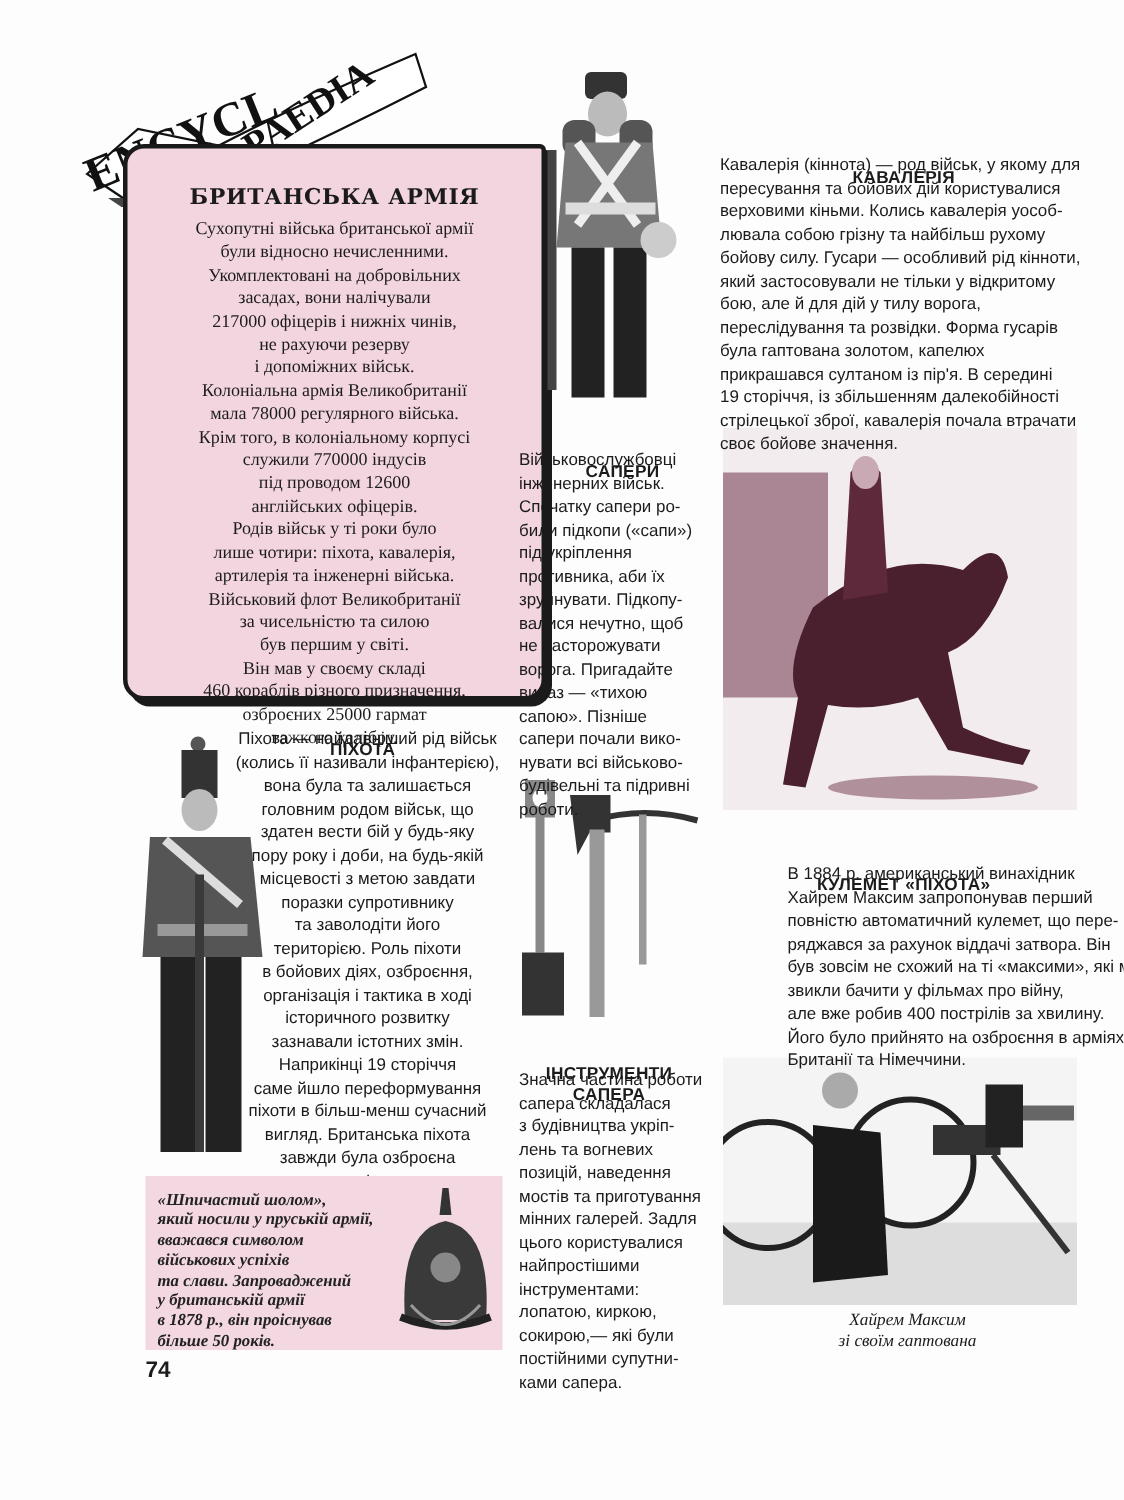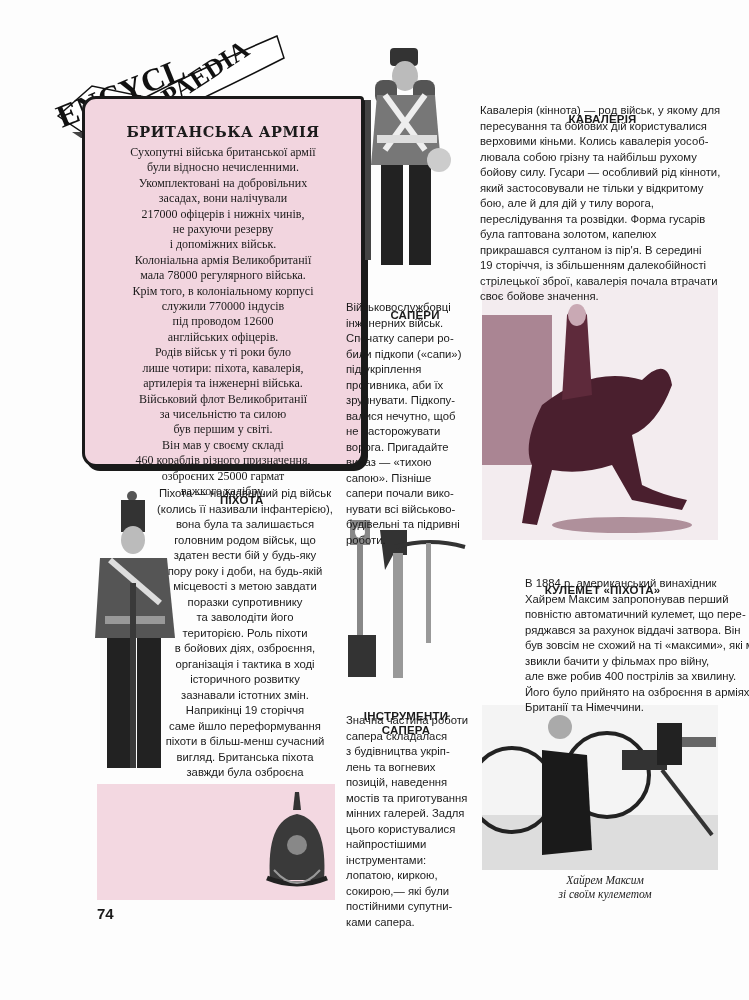--- a/index.html
+++ b/index.html
@@ -235,23 +235,31 @@
 <div class="abs para kul-text">В 1884 р. американський винахідник
 Хайрем Максим запропонував перший
 повністю автоматичний кулемет, що пере-
 ряджався за рахунок віддачі затвора. Він
 був зовсім не схожий на ті «максими», які ми
 звикли бачити у фільмах про війну,
 але вже робив 400 пострілів за хвилину.
 Його було прийнято на озброєння в арміях
 Британії та Німеччини.</div>
 <div class="abs caption">Хайрем Максим
-зі своїм кулеметом</div>
+зі своїм гаптована</div>
 
 <div class="abs helmet-box">
+  <div class="helmet-text">«Шпичастий шолом»,
+який носили у пруській армії,
+вважався символом
+військових успіхів
+та слави. Запроваджений
+у британській армії
+в 1878 р., він проіснував
+більше 50 років.</div>
   <div style="position:absolute;left:165px;top:6px;width:70px;height:106px;">
     <svg width="70" height="106" viewBox="0 0 70 106">
       <path d="M33 2 L37 2 L39 20 L31 20 Z" fill="#333"></path>
       <path d="M8 90 Q4 30 35 24 Q66 30 62 90 Z" fill="#3a3a3a"></path>
       <circle cx="35" cy="55" r="10" fill="#888"></circle>
       <path d="M5 88 Q35 100 65 88" stroke="#222" stroke-width="5" fill="none"></path>
       <path d="M12 80 Q35 106 58 80" stroke="#999" stroke-width="2" fill="none"></path>
     </svg>
   </div>
 </div>

